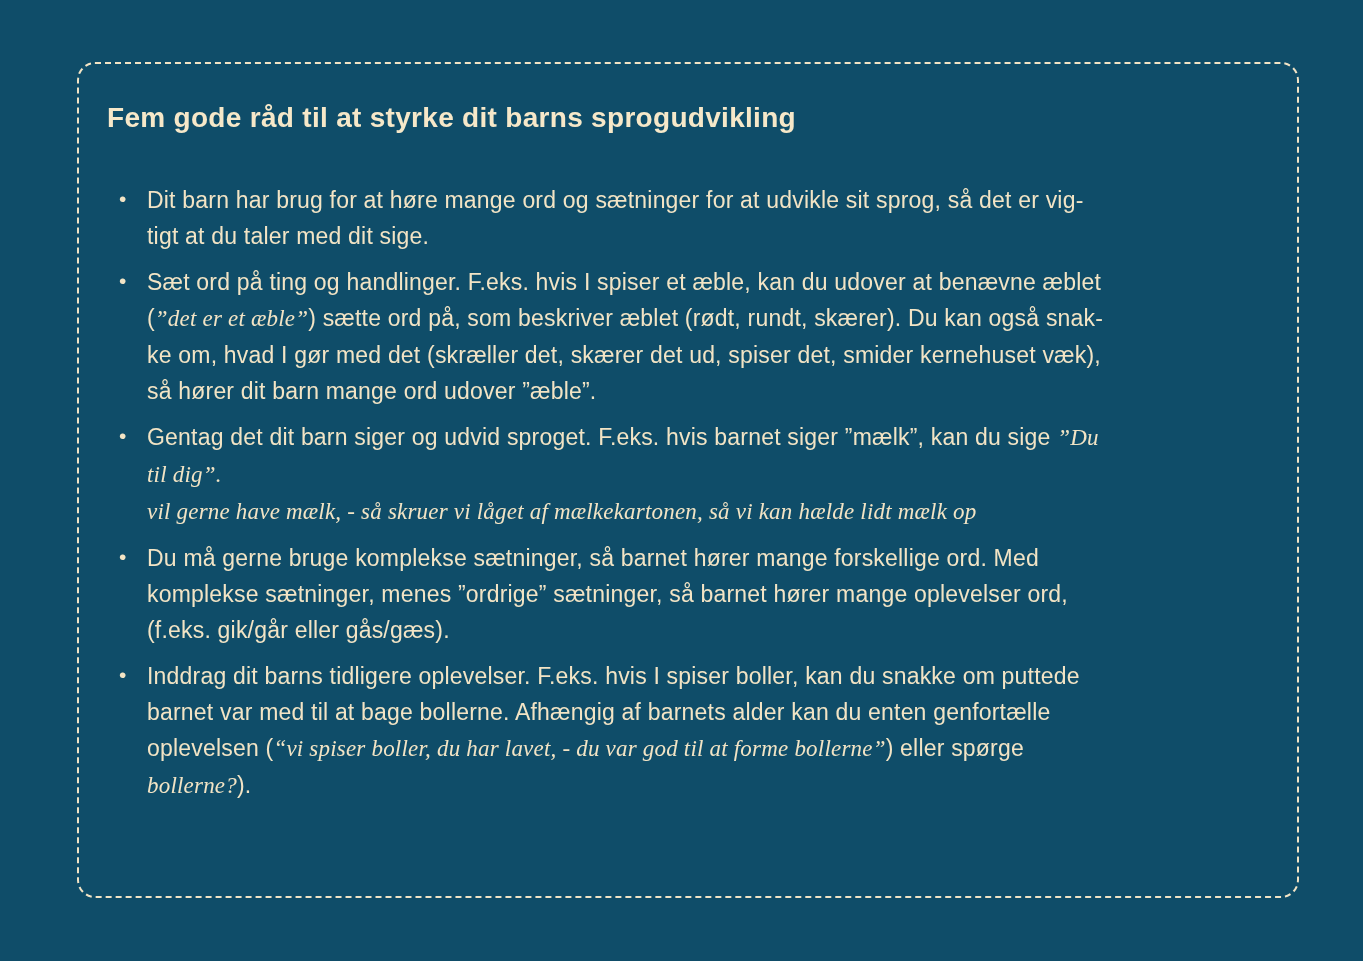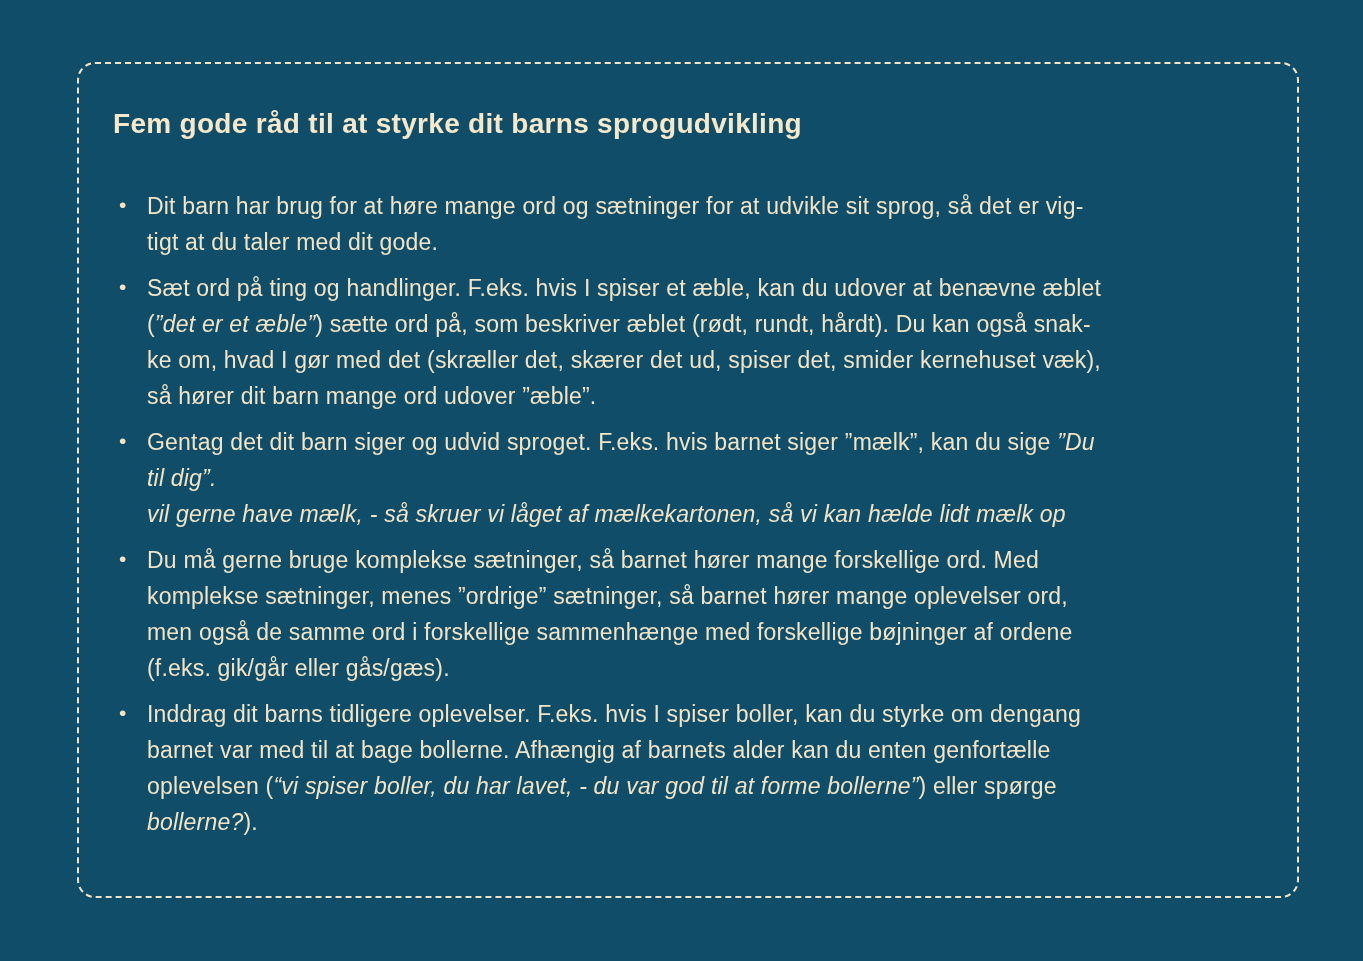--- a/index.html
+++ b/index.html
@@ -20,21 +20,21 @@
     left: 77px;
     top: 62px;
     width: 1222px;
     height: 836px;
     box-sizing: border-box;
     border: 2px dashed #f2e4c5;
     border-radius: 18px;
     padding: 34px 18px 0 28px;
   }
   .card-title {
-    margin: 6px;
+    margin: 0;
     font-size: 28px;
     line-height: 40px;
     font-weight: 700;
     letter-spacing: 0.3px;
     color: #f6e8c9;
   }
   .tips {
     list-style: none;
     margin: 44px 0 0 0;
     padding: 0;
@@ -52,56 +52,56 @@
     position: absolute;
     left: 12px;
     top: -1px;
     font-size: 21px;
   }
   .line {
     white-space: nowrap;
   }
   .seg-italic {
     font-style: italic;
+    font-family: Liberation Serif, serif;
   }
 </style>
 </head>
 <body>
 
 <div class="stage">
   <div class="card">
     <h1 class="card-title">Fem gode råd til at styrke dit barns sprogudvikling</h1>
     <ul class="tips">
         <li class="tip">
           <span class="dot">•</span>
           <div class="line"><span class="seg-regular">Dit barn har brug for at høre mange ord og sætninger for at udvikle sit sprog, så det er vig-</span></div>
-          <div class="line"><span class="seg-regular">tigt at du taler med dit gode.</span></div>
+          <div class="line"><span class="seg-regular">tigt at du taler med dit sige.</span></div>
         </li>
         <li class="tip">
           <span class="dot">•</span>
           <div class="line"><span class="seg-regular">Sæt ord på ting og handlinger. F.eks. hvis I spiser et æble, kan du udover at benævne æblet</span></div>
-          <div class="line"><span class="seg-regular">(</span><span class="seg-italic">”det er et æble”</span><span class="seg-regular">) sætte ord på, som beskriver æblet (rødt, rundt, hårdt). Du kan også snak-</span></div>
+          <div class="line"><span class="seg-regular">(</span><span class="seg-italic">”det er et æble”</span><span class="seg-regular">) sætte ord på, som beskriver æblet (rødt, rundt, skærer). Du kan også snak-</span></div>
           <div class="line"><span class="seg-regular">ke om, hvad I gør med det (skræller det, skærer det ud, spiser det, smider kernehuset væk),</span></div>
           <div class="line"><span class="seg-regular">så hører dit barn mange ord udover ”æble”.</span></div>
         </li>
         <li class="tip">
           <span class="dot">•</span>
           <div class="line"><span class="seg-regular">Gentag det dit barn siger og udvid sproget. F.eks. hvis barnet siger ”mælk”, kan du sige </span><span class="seg-italic">”Du</span></div>
           <div class="line"><span class="seg-italic">til dig”.</span></div>
           <div class="line"><span class="seg-italic">vil gerne have mælk, - så skruer vi låget af mælkekartonen, så vi kan hælde lidt mælk op</span></div>
         </li>
         <li class="tip">
           <span class="dot">•</span>
           <div class="line"><span class="seg-regular">Du må gerne bruge komplekse sætninger, så barnet hører mange forskellige ord. Med</span></div>
           <div class="line"><span class="seg-regular">komplekse sætninger, menes ”ordrige” sætninger, så barnet hører mange oplevelser ord,</span></div>
-          <div class="line"><span class="seg-regular">men også de samme ord i forskellige sammenhænge med forskellige bøjninger af ordene</span></div>
           <div class="line"><span class="seg-regular">(f.eks. gik/går eller gås/gæs).</span></div>
         </li>
         <li class="tip">
           <span class="dot">•</span>
-          <div class="line"><span class="seg-regular">Inddrag dit barns tidligere oplevelser. F.eks. hvis I spiser boller, kan du styrke om dengang</span></div>
+          <div class="line"><span class="seg-regular">Inddrag dit barns tidligere oplevelser. F.eks. hvis I spiser boller, kan du snakke om puttede</span></div>
           <div class="line"><span class="seg-regular">barnet var med til at bage bollerne. Afhængig af barnets alder kan du enten genfortælle</span></div>
           <div class="line"><span class="seg-regular">oplevelsen (</span><span class="seg-italic">“vi spiser boller, du har lavet, - du var god til at forme bollerne”</span><span class="seg-regular">) eller spørge</span></div>
           <div class="line"><span class="seg-italic">bollerne?</span><span class="seg-regular">).</span></div>
         </li>
       </ul>
   </div>
 </div>
 
 </body></html>

